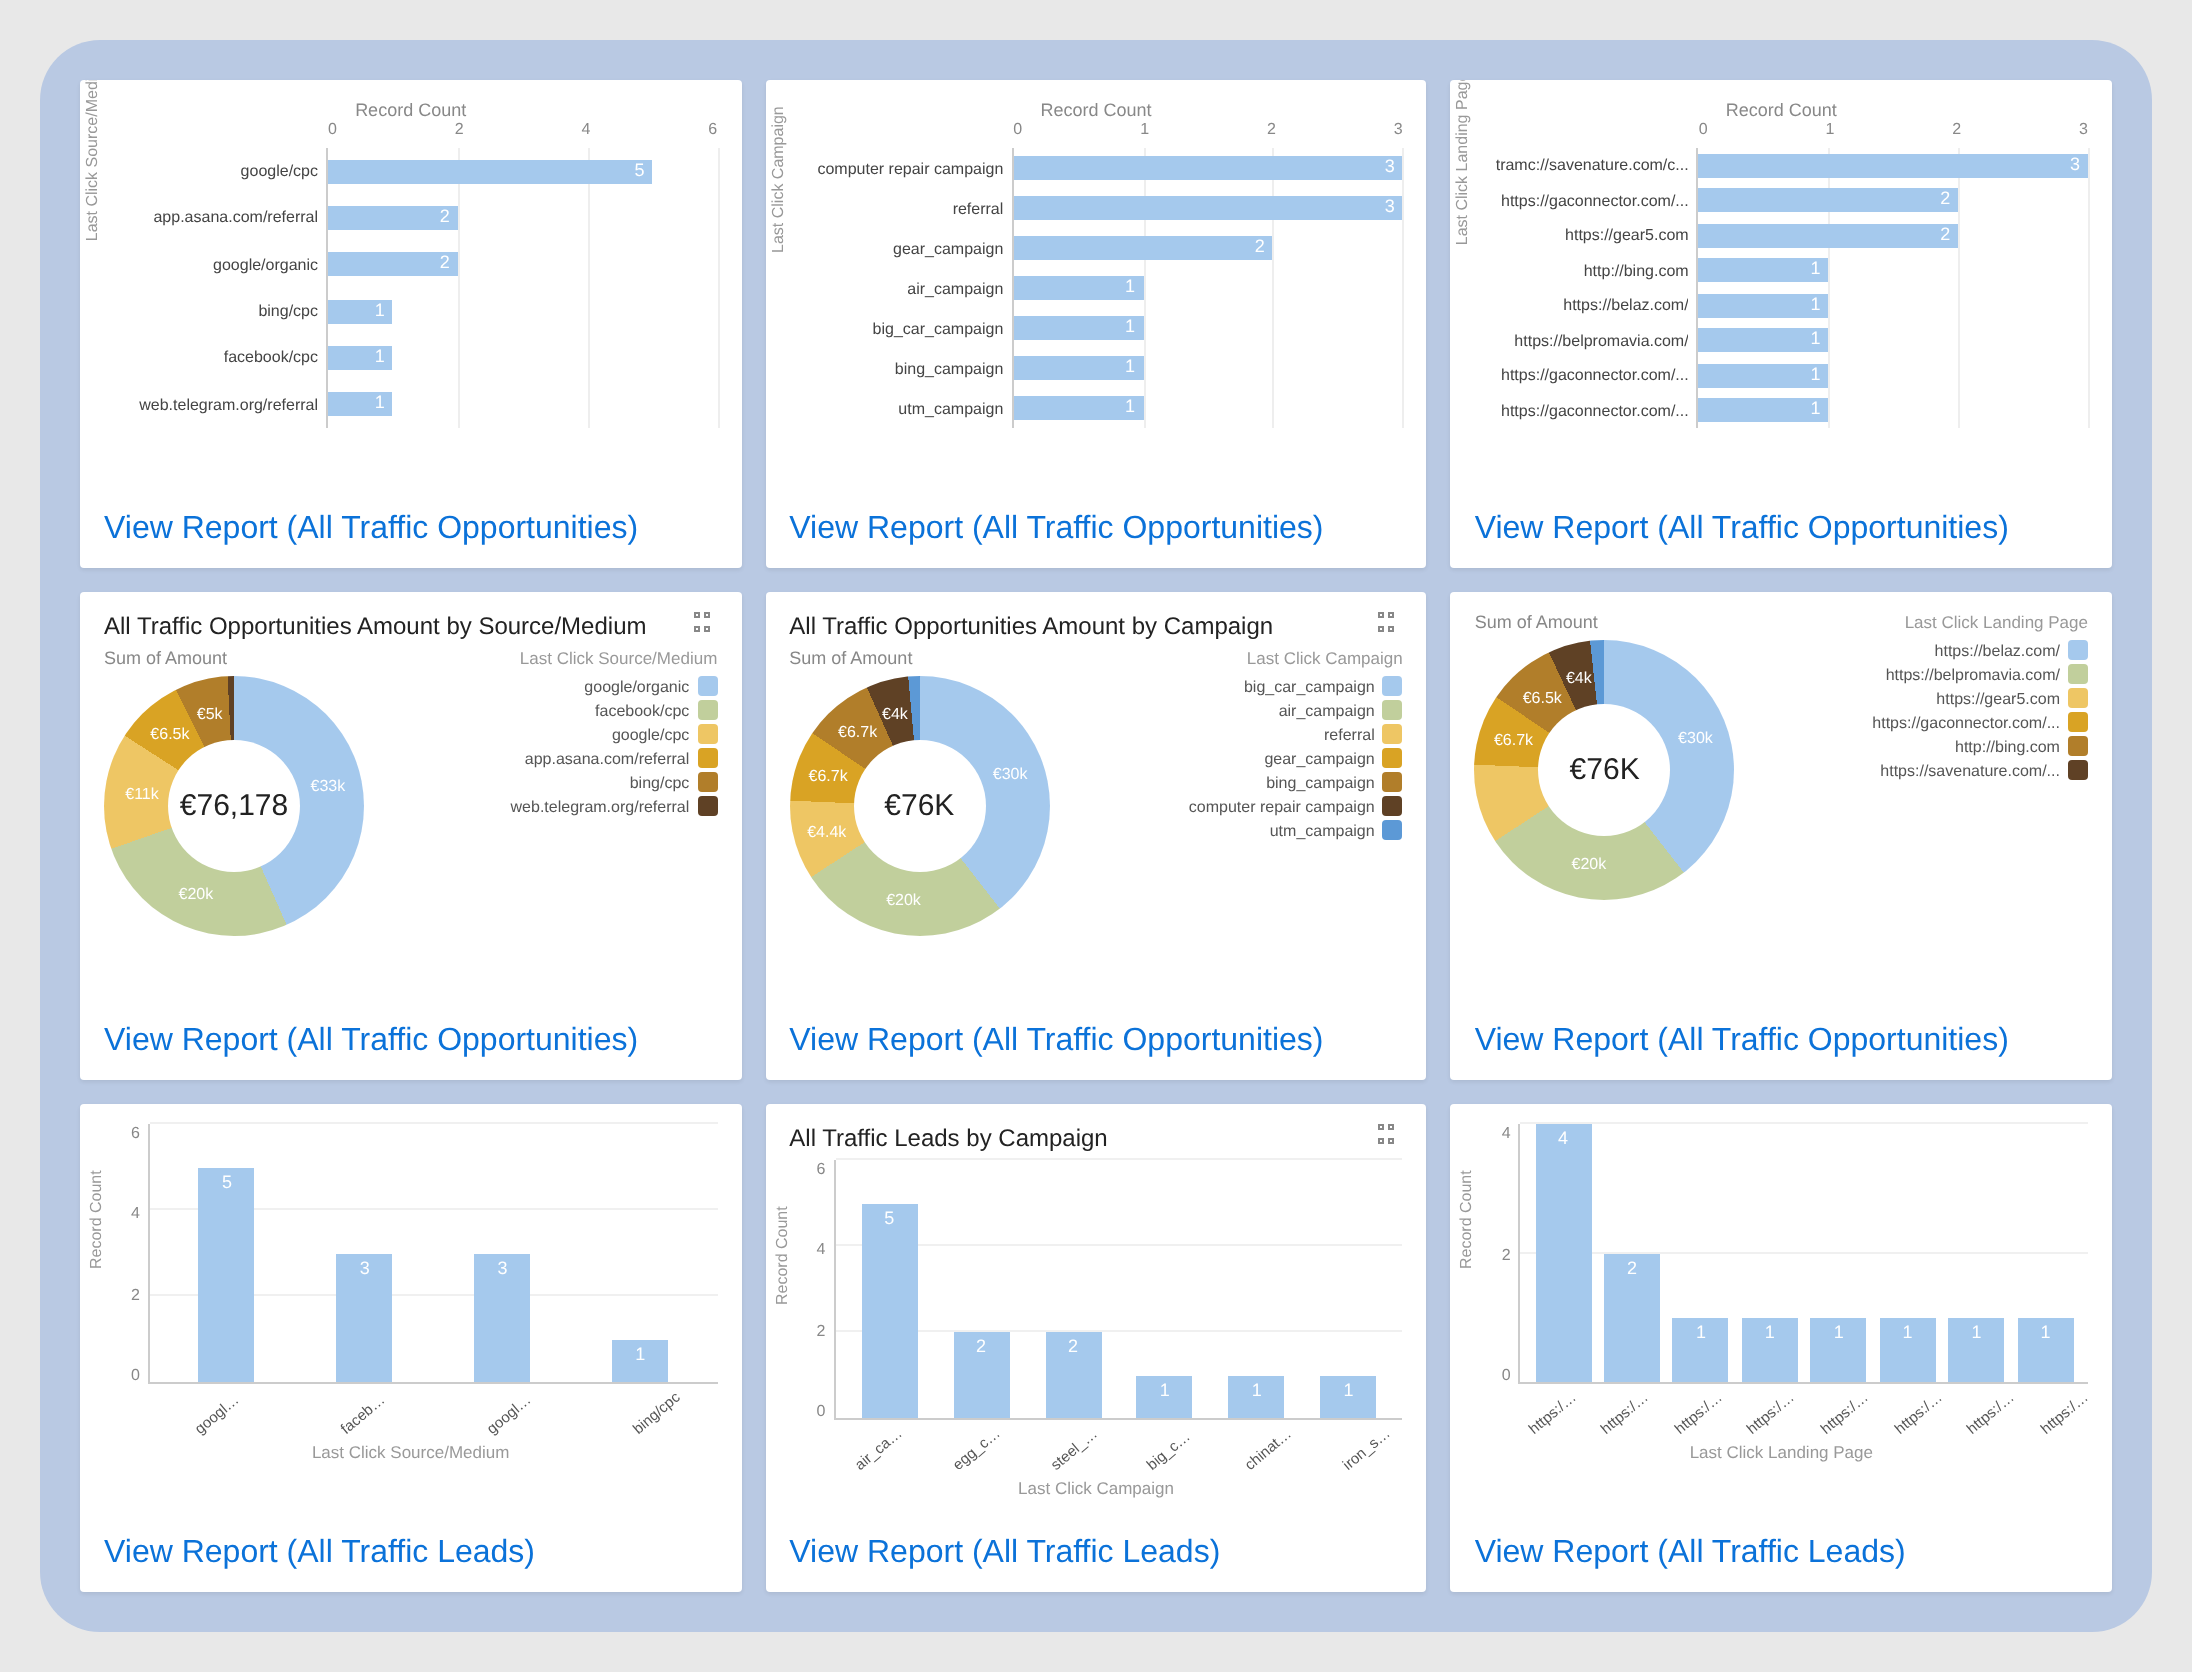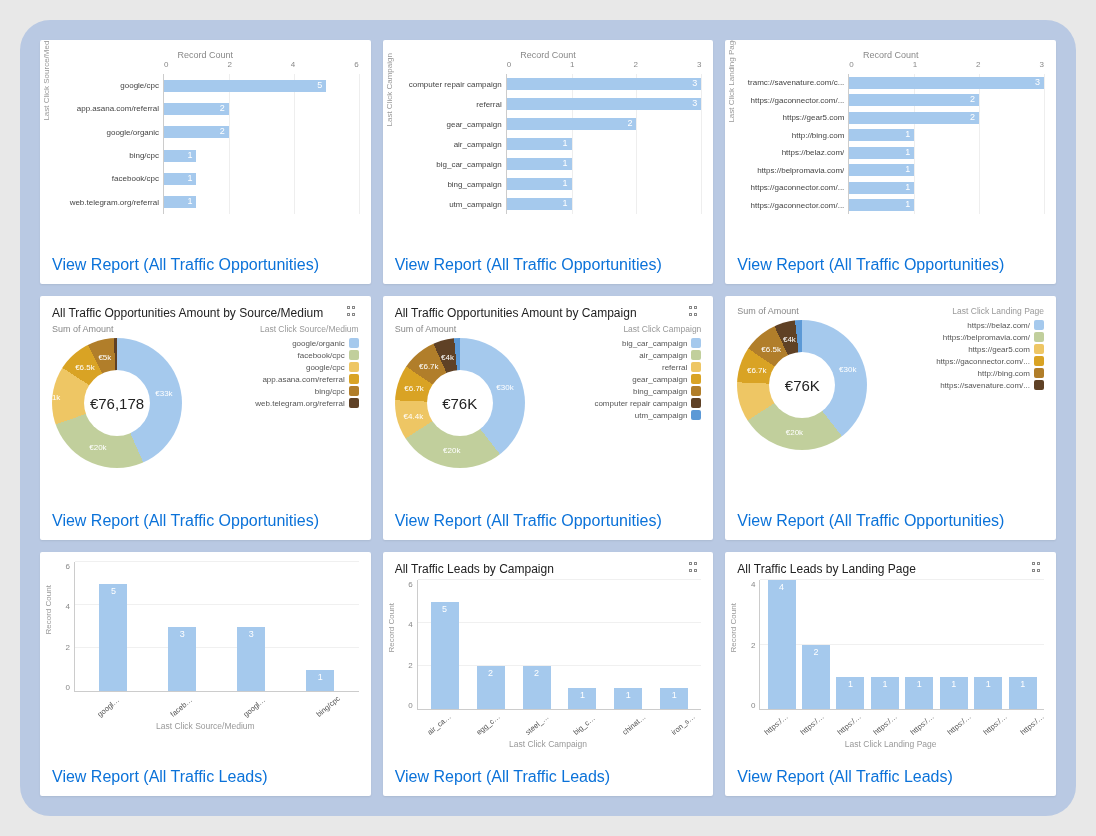--- a/index.html
+++ b/index.html
@@ -458,21 +458,21 @@
         </span>
       </div>
       <div class="chart-area">
         <div class="donut-wrapper">
           <div class="donut-side">
             <div class="donut-title">Sum of Amount</div>
             <div class="donut" style="background:conic-gradient(#a5c9ed 0deg 156.11038107752958deg, #c1cf9c 156.11038107752958deg 250.72273324572933deg, #eec664 250.72273324572933deg 302.75952693823916deg, #d9a324 302.75952693823916deg 333.5085413929041deg, #b17e2a 333.5085413929041deg 357.161629434954deg, #5f4125 357.161629434954deg 360deg);border-radius:50%;">
               <div style="position:absolute;inset:32px;background:#fff;border-radius:50%;"></div>
               <span class="slice-label" style="left:111.9606761226199px;top:55.06546940684181px">€33k</span>
               <span class="slice-label" style="left:45.92417196735022px;top:109.04671139675212px">€20k</span>
-              <span class="slice-label" style="left:0;top:59.3655843191974px">€11k</span>
+              <span class="slice-label" style="left:19px;top:59.3655843191974px">€11k</span>
               <span class="slice-label" style="left:32.965265097007844px;top:29.2540105788773px">€6.5k</span>
               <span class="slice-label" style="left:52.848051927679364px;top:18.56369784266169px">€5k</span>
               <div class="donut-center">€76,178</div>
             </div>
           </div>
           <div class="legend">
             <div class="legend-title">Last Click Source/Medium</div>
             <div class="legend-item">
               <span>google/organic</span>
               <span class="legend-swatch" style="background:#a5c9ed"></span>
@@ -699,29 +699,20 @@
             <div>big_car_cam...</div>
             <div>chinatown_c...</div>
             <div>iron_steel_ca...</div>
           </div>
           <div class="x-axis-label">Last Click Campaign</div>
         </div>
       </div>
       <div class="view-report">View Report (All Traffic Leads)</div>
     </div>
     <div class="card">
-      <div class="card-header">
-        <div class="card-title">All Traffic Leads by Landing Page</div>
-        <span class="expand-icon">
-          <span></span>
-          <span></span>
-          <span></span>
-          <span></span>
-        </span>
-      </div>
       <div class="chart-area">
         <div style="position:relative;">
           <span class="v-y-label">Record Count</span>
           <div class="vbar-chart" style="margin-left:8px;">
             <div class="v-y-axis">
               <span>4</span>
               <span>2</span>
               <span>0</span>
             </div>
             <div class="vbar-area">

